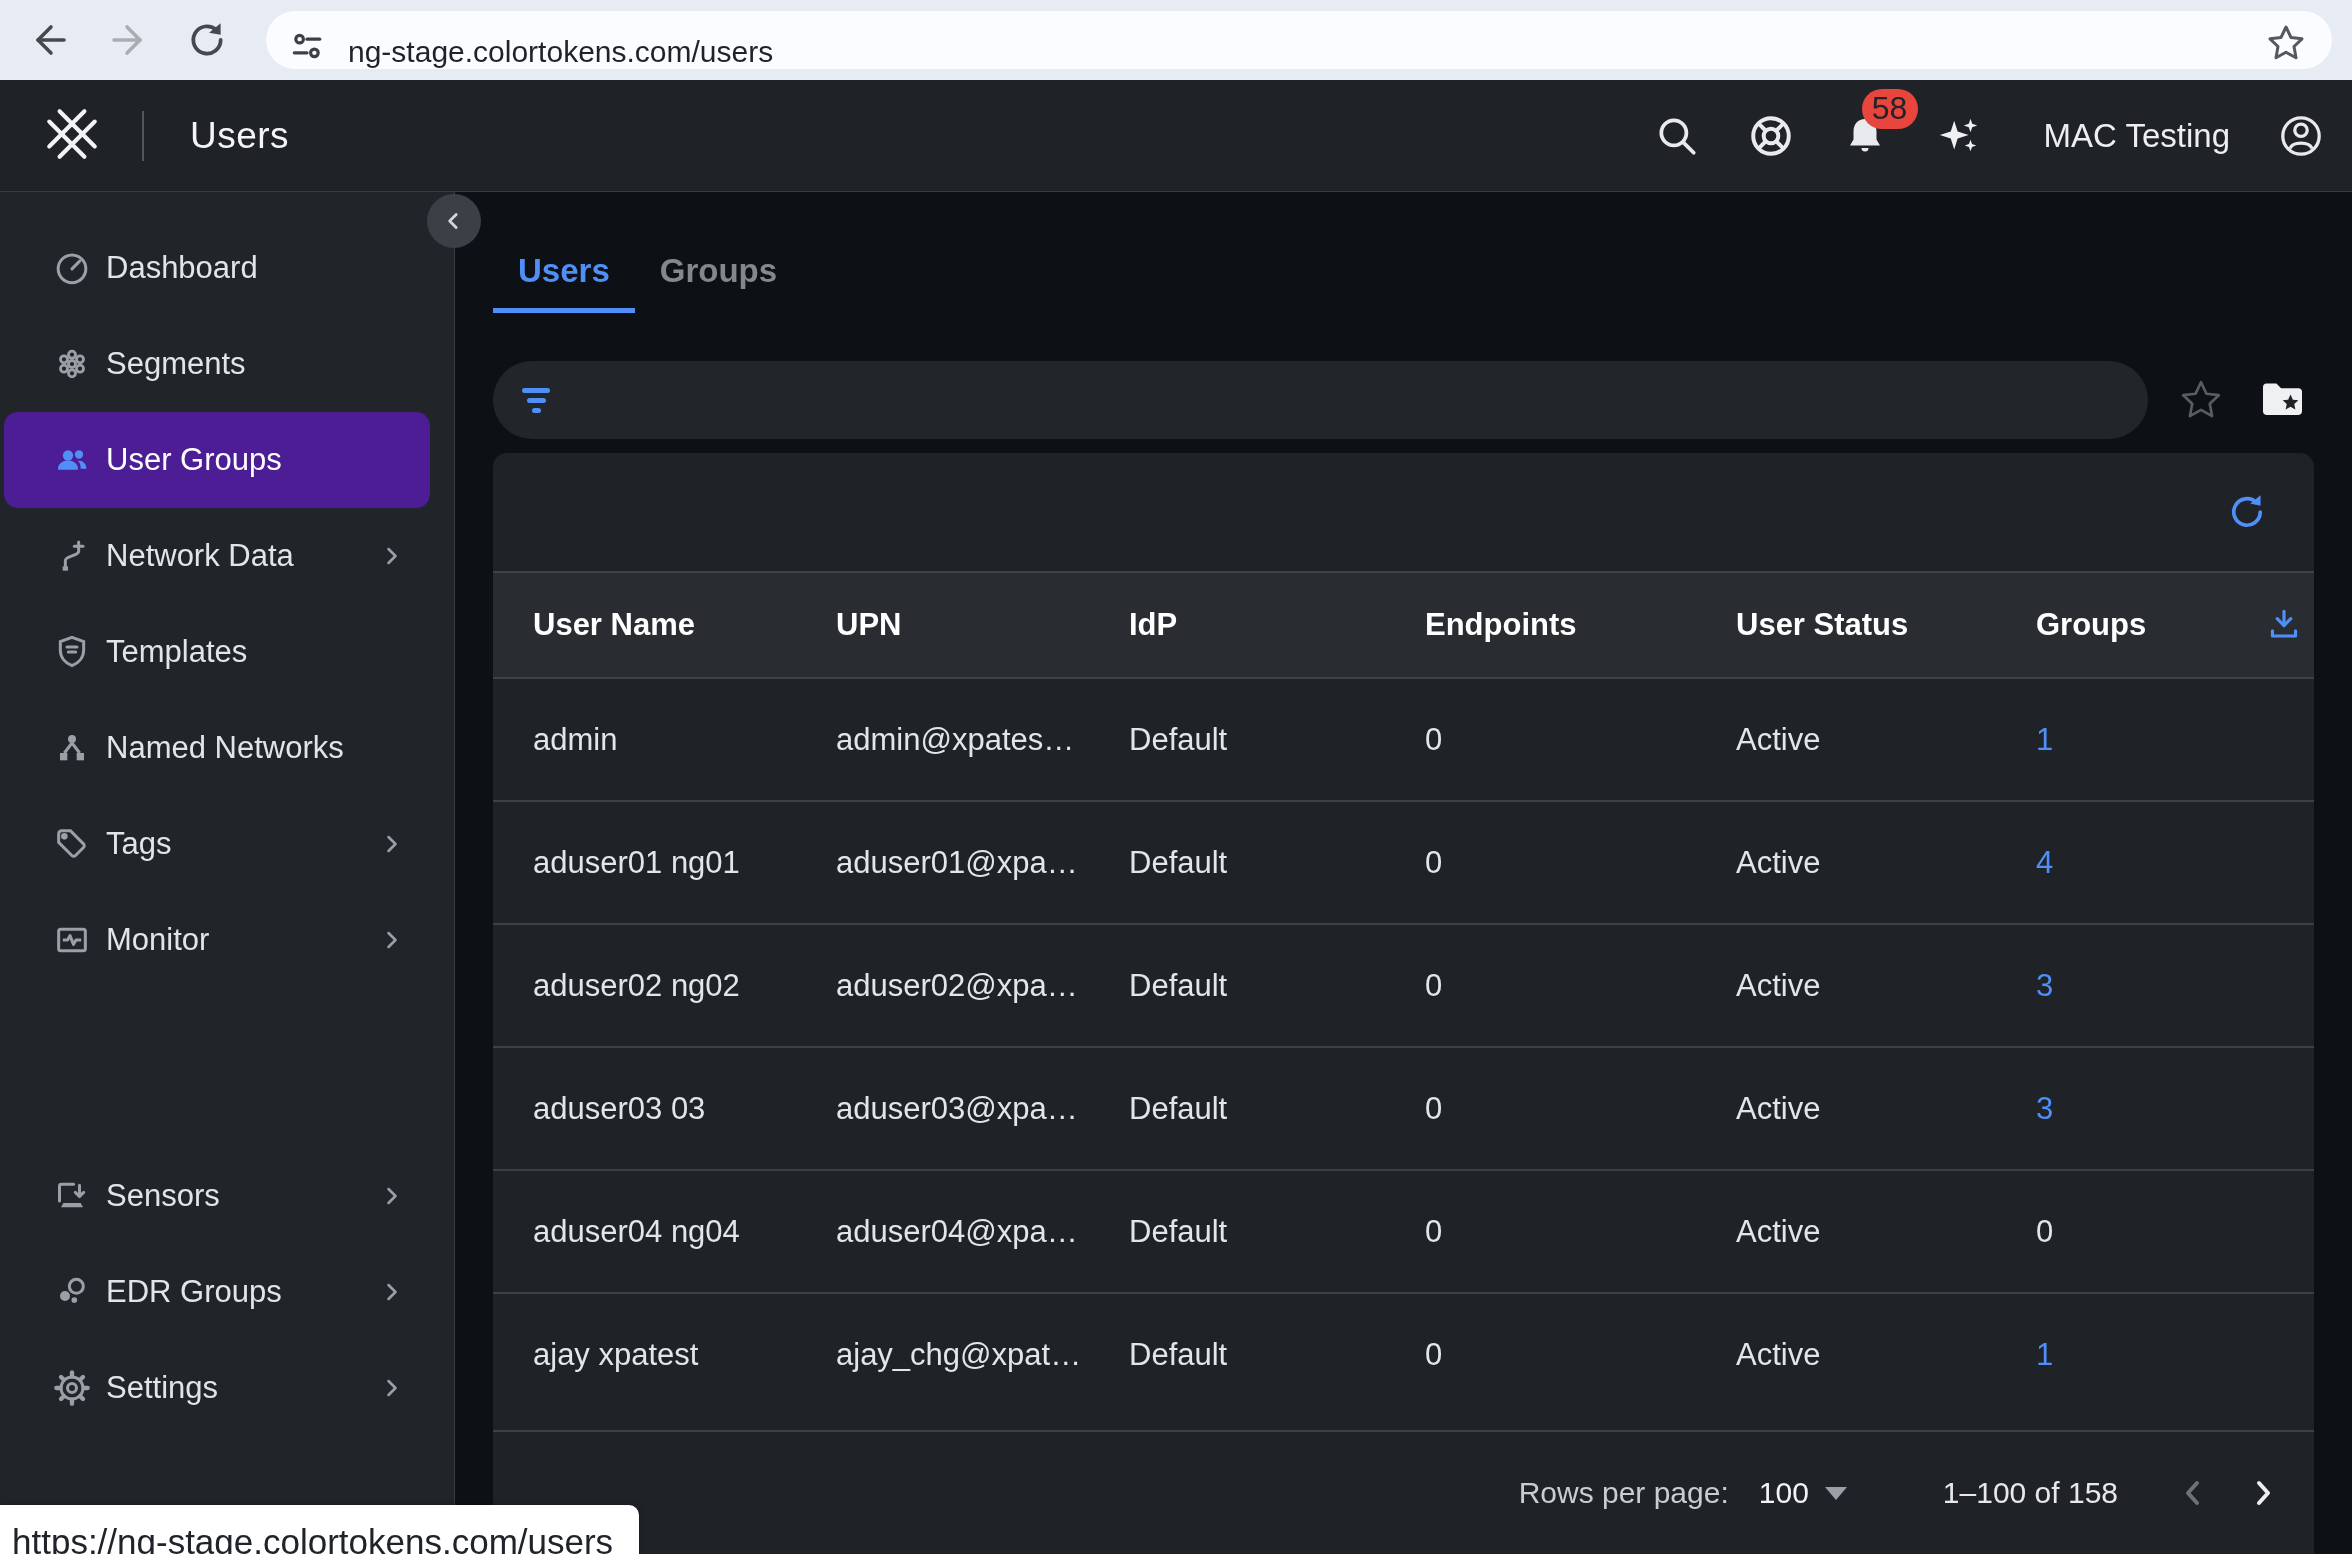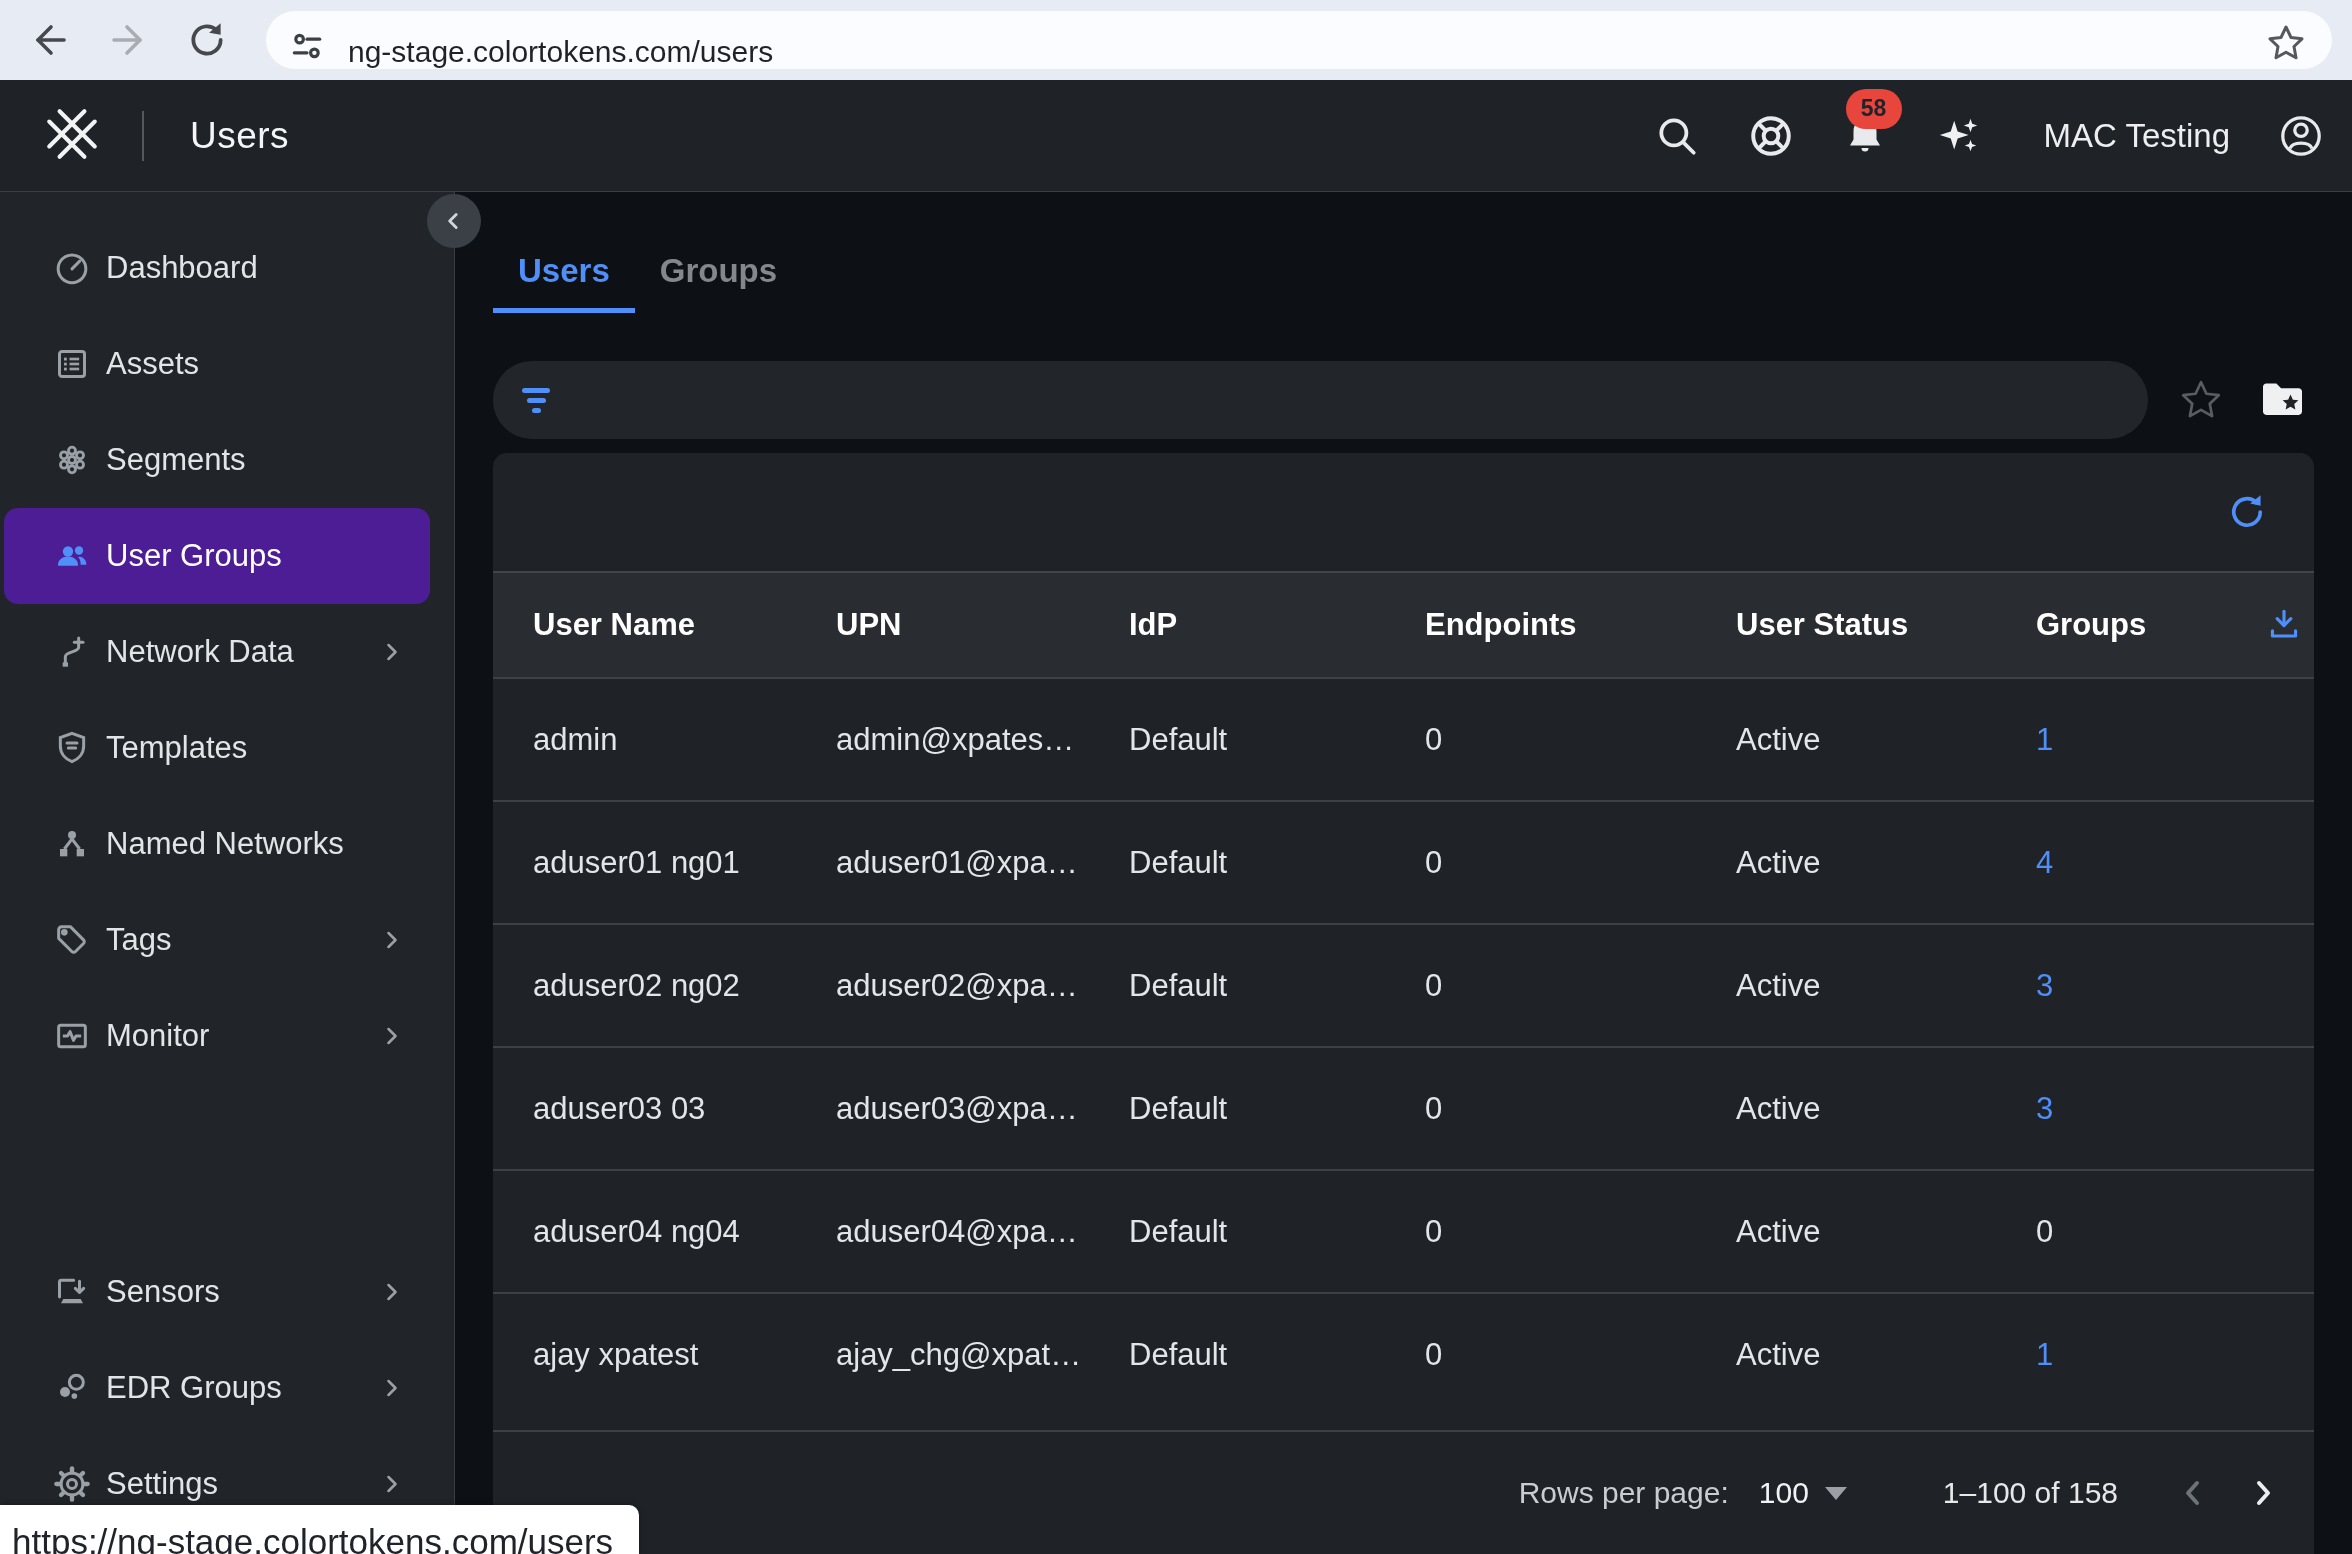--- a/index.html
+++ b/index.html
@@ -17,22 +17,22 @@
 
   
   .navbar{position:absolute;top:80px;left:0;right:0;height:112px;background:#1f2327;
     border-bottom:1px solid #3a3e43;display:flex;align-items:center;
     padding:0 28px 0 42px;box-sizing:border-box;}
   .nav-divider{width:2px;height:50px;background:#54585d;margin:0 46px 0 40px;}
   .page-title{font-size:37px;font-weight:500;color:#f3f5f6;letter-spacing:.5px;margin:0;}
   .nav-right{margin-left:auto;display:flex;align-items:center;gap:48px;}
   .nicon{position:relative;display:flex;align-items:center;justify-content:center;
     width:46px;height:46px;cursor:pointer;}
-  .badge{position:absolute;top:-24px;left:4px;min-width:38px;height:40px;border-radius:22px;
-    background:#e8453c;color:#20242a;font-size:23px;font-weight:700;display:flex;
+  .badge{position:absolute;top:-24px;left:20px;min-width:38px;height:40px;border-radius:22px;
+    background:#e8453c;color:#20242a;font-size:32px;font-weight:400;display:flex;
     align-items:center;justify-content:center;padding:0 9px;}
   .account-name{font-size:33px;color:#eceef0;margin-left:14px;white-space:nowrap;}
 
   
   .body{position:absolute;top:192px;left:0;right:0;bottom:0;display:flex;}
   .sidebar{width:455px;flex:0 0 455px;background:#212529;border-right:1px solid #3a3e43;
     padding-top:28px;box-sizing:border-box;}
   .side-item{height:96px;display:flex;align-items:center;gap:14px;
     margin:0 24px 0 4px;padding:0 24px 0 48px;border-radius:14px;cursor:pointer;}
   .side-item .sicon{flex:0 0 40px;display:flex;align-items:center;}
@@ -197,38 +197,20 @@
         <span class="sicon">
           <svg width="40" height="40" viewBox="0 0 24 24" fill="none" stroke="#9aa0a6" stroke-width="1.8" stroke-linecap="round">
               <circle cx="12" cy="12.5" r="8.3"></circle>
               <line x1="12" y1="12.5" x2="16.6" y2="7.9"></line>
             </svg>
         </span>
         <span class="slabel">Dashboard</span>
       </div>
       <div class="side-item">
         <span class="sicon">
-          <svg width="40" height="40" viewBox="0 0 24 24" fill="none" stroke="#9aa0a6" stroke-width="1.8">
-              <rect x="4.5" y="4.5" width="15" height="15" rx="1.5"></rect>
-              <g stroke-width="1.6">
-                <line x1="10.5" y1="9" x2="16.3" y2="9"></line>
-                <line x1="10.5" y1="12" x2="16.3" y2="12"></line>
-                <line x1="10.5" y1="15" x2="16.3" y2="15"></line>
-              </g>
-              <g fill="#9aa0a6" stroke="none">
-                <rect x="7.2" y="8.2" width="1.7" height="1.7"></rect>
-                <rect x="7.2" y="11.2" width="1.7" height="1.7"></rect>
-                <rect x="7.2" y="14.2" width="1.7" height="1.7"></rect>
-              </g>
-            </svg>
-        </span>
-        <span class="slabel">Assets</span>
-      </div>
-      <div class="side-item">
-        <span class="sicon">
           <svg width="40" height="40" viewBox="0 0 24 24" fill="none" stroke="#9aa0a6" stroke-width="1.7">
               <circle cx="12" cy="6.4" r="2.1"></circle>
               <circle cx="7.2" cy="9.2" r="2.1"></circle>
               <circle cx="16.8" cy="9.2" r="2.1"></circle>
               <circle cx="12" cy="12" r="2.1"></circle>
               <circle cx="7.2" cy="14.8" r="2.1"></circle>
               <circle cx="16.8" cy="14.8" r="2.1"></circle>
               <circle cx="12" cy="17.6" r="2.1"></circle>
             </svg>
         </span>

